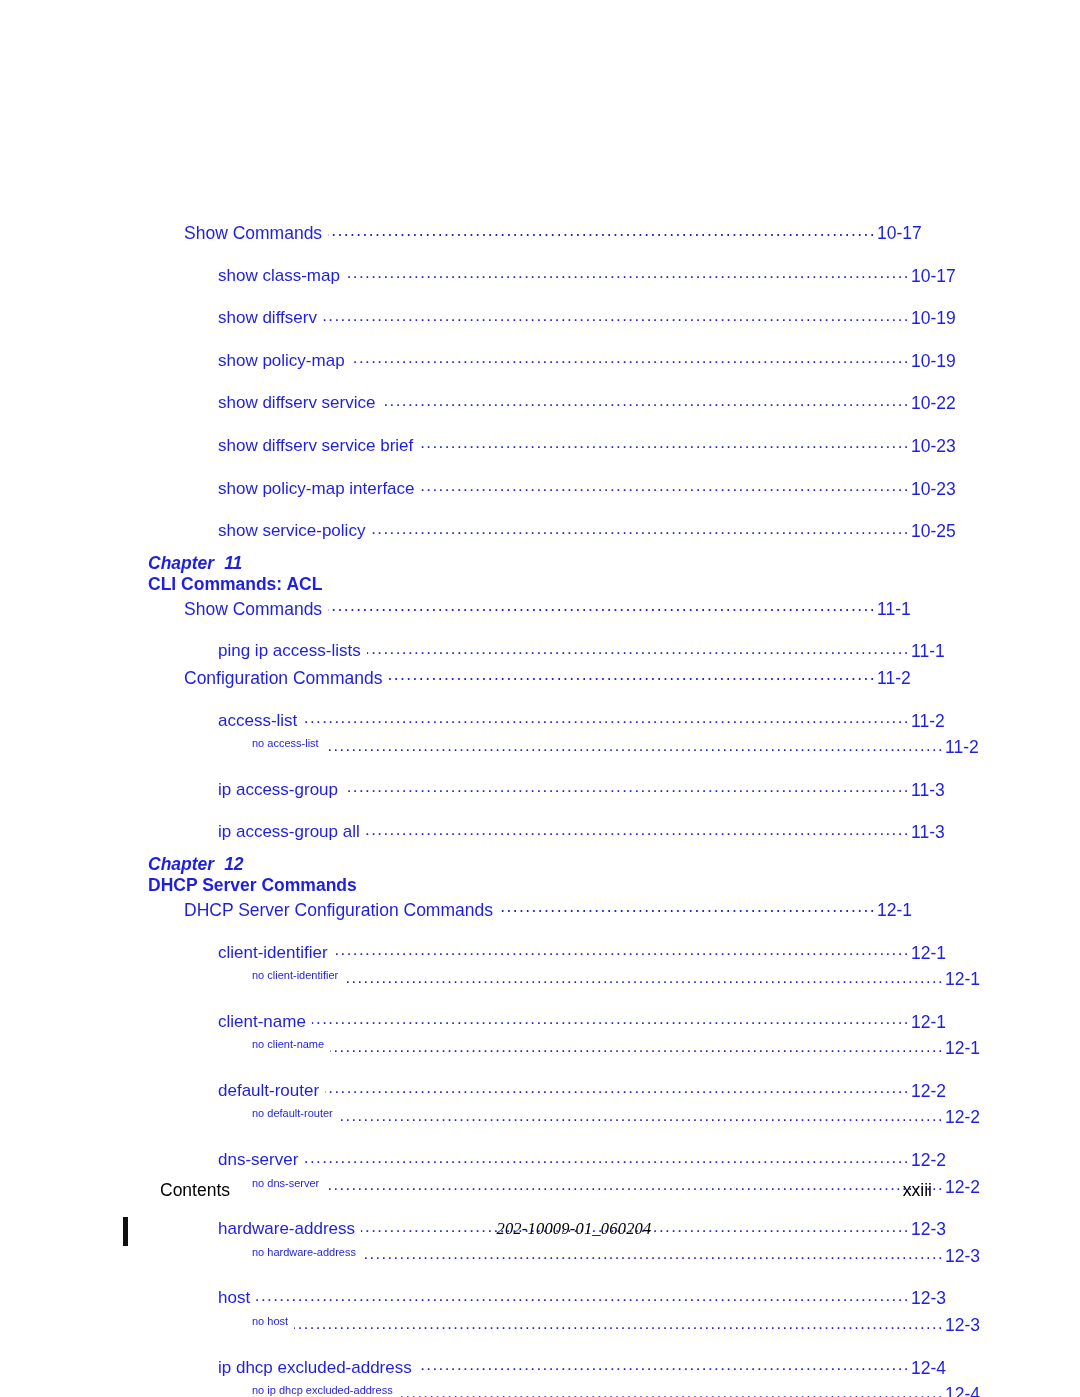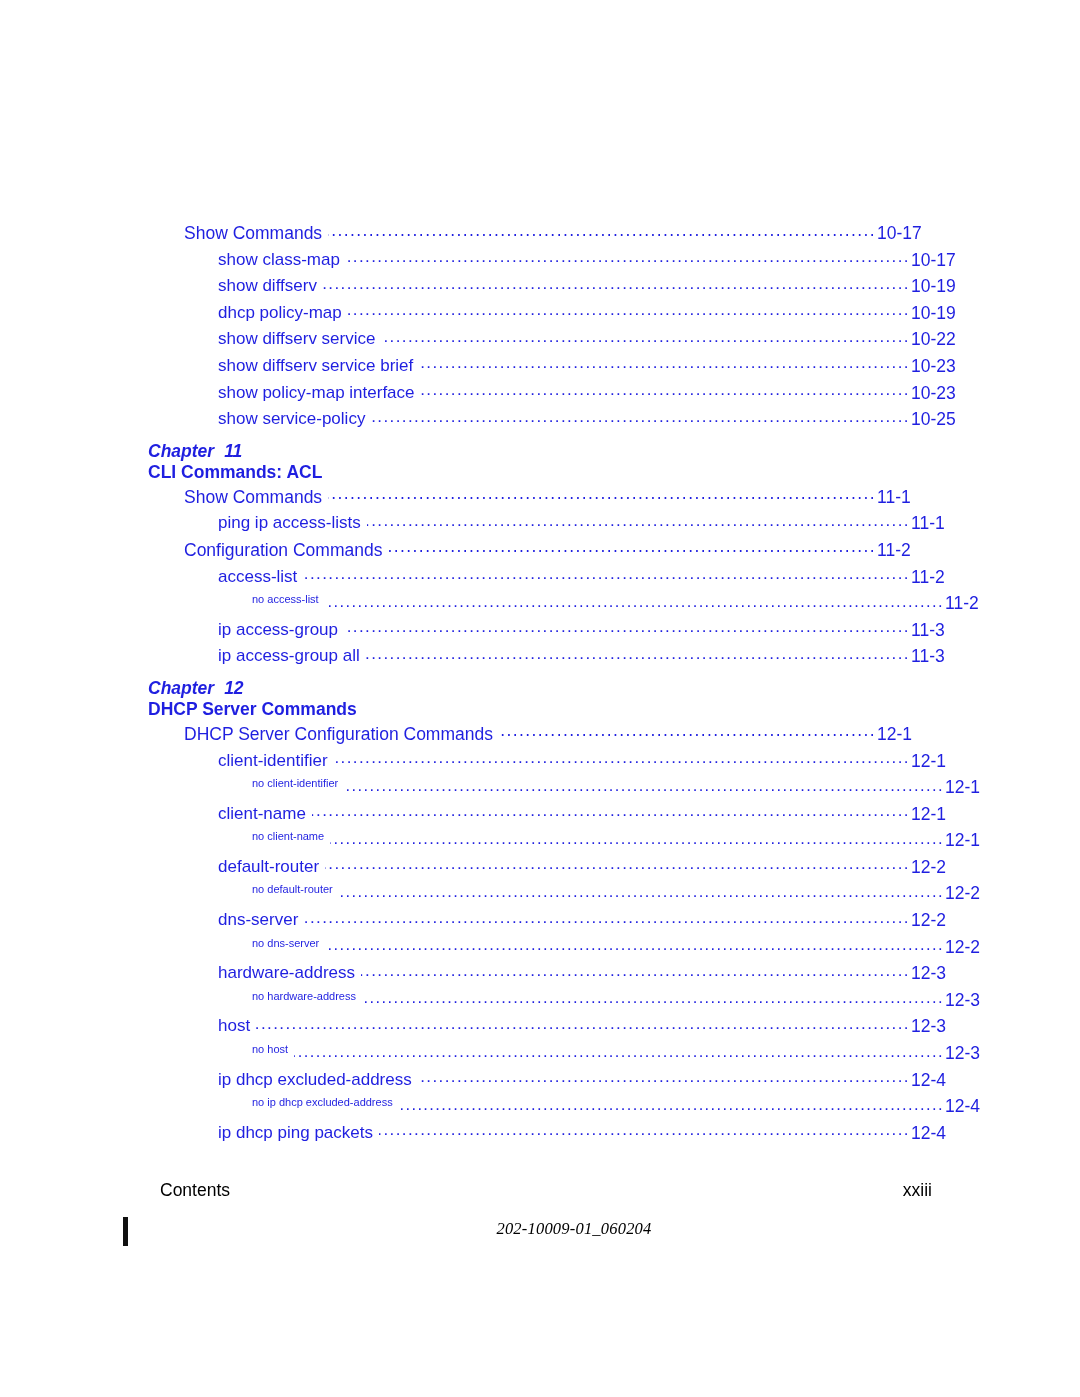--- a/index.html
+++ b/index.html
@@ -70,21 +70,21 @@
 
   .toc-entry .page-no {
     flex: 0 0 auto;
     width: 52px;
     text-align: left;
     padding-left: 0px;
   }
 
   
   .lvl1 { padding-left: 36px; }
-  .lvl2 { padding-left: 70px; }
+  .lvl2 { padding-left: 70px; margin-top: 16px; }
   .lvl3 { padding-left: 104px; }
 
   .lvl1 .label { font-size: 17.5px; }
   .lvl2 .label { font-size: 17px; }
   .lvl3 .label { font-size: 11px; }
   .lvl2 .leader::before { font-size: 17px; }
   .lvl3 .leader::before { font-size: 16.5px; }
 
   
   .chapter-head {
@@ -161,21 +161,21 @@
         <span class="label">show class-map</span>
         <span class="leader"></span>
         <span class="page-no">10-17</span>
       </div>
       <div class="toc-entry lvl2">
         <span class="label">show diffserv</span>
         <span class="leader"></span>
         <span class="page-no">10-19</span>
       </div>
       <div class="toc-entry lvl2">
-        <span class="label">dhcp policy-map</span>
+        <span class="label">show policy-map</span>
         <span class="leader"></span>
         <span class="page-no">10-19</span>
       </div>
       <div class="toc-entry lvl2">
         <span class="label">show diffserv service</span>
         <span class="leader"></span>
         <span class="page-no">10-22</span>
       </div>
       <div class="toc-entry lvl2">
         <span class="label">show diffserv service brief</span>

